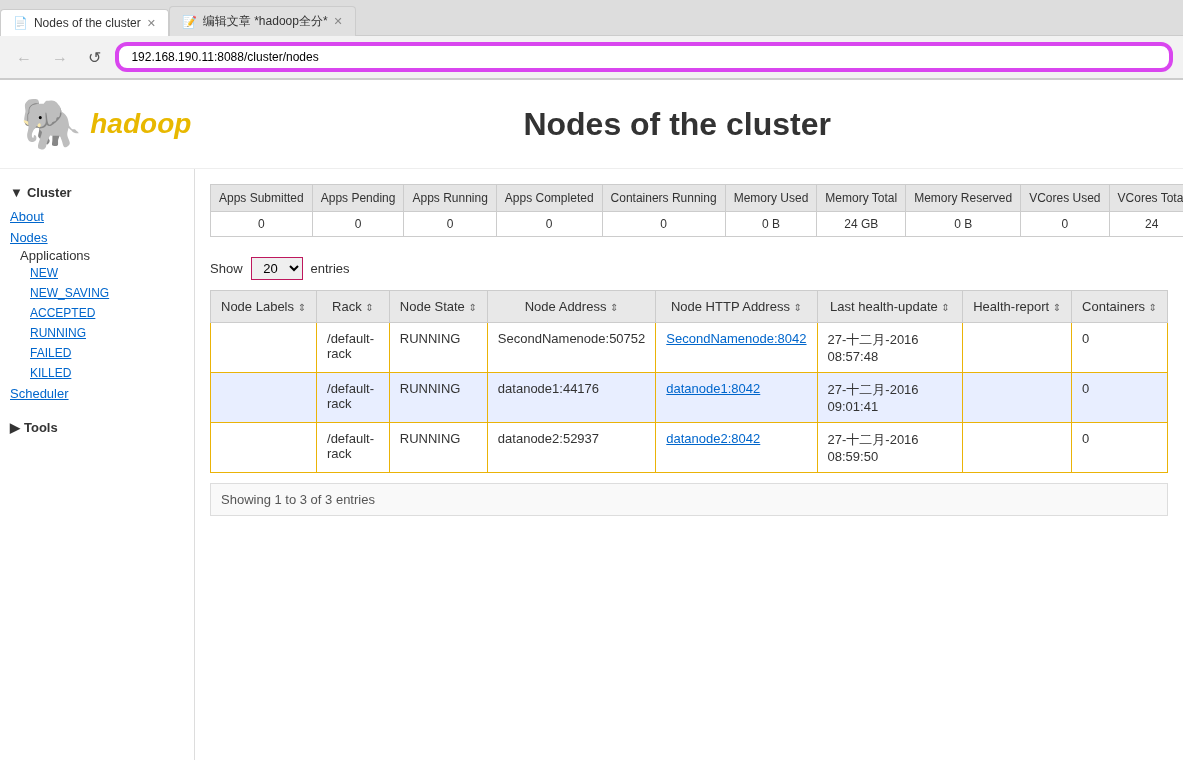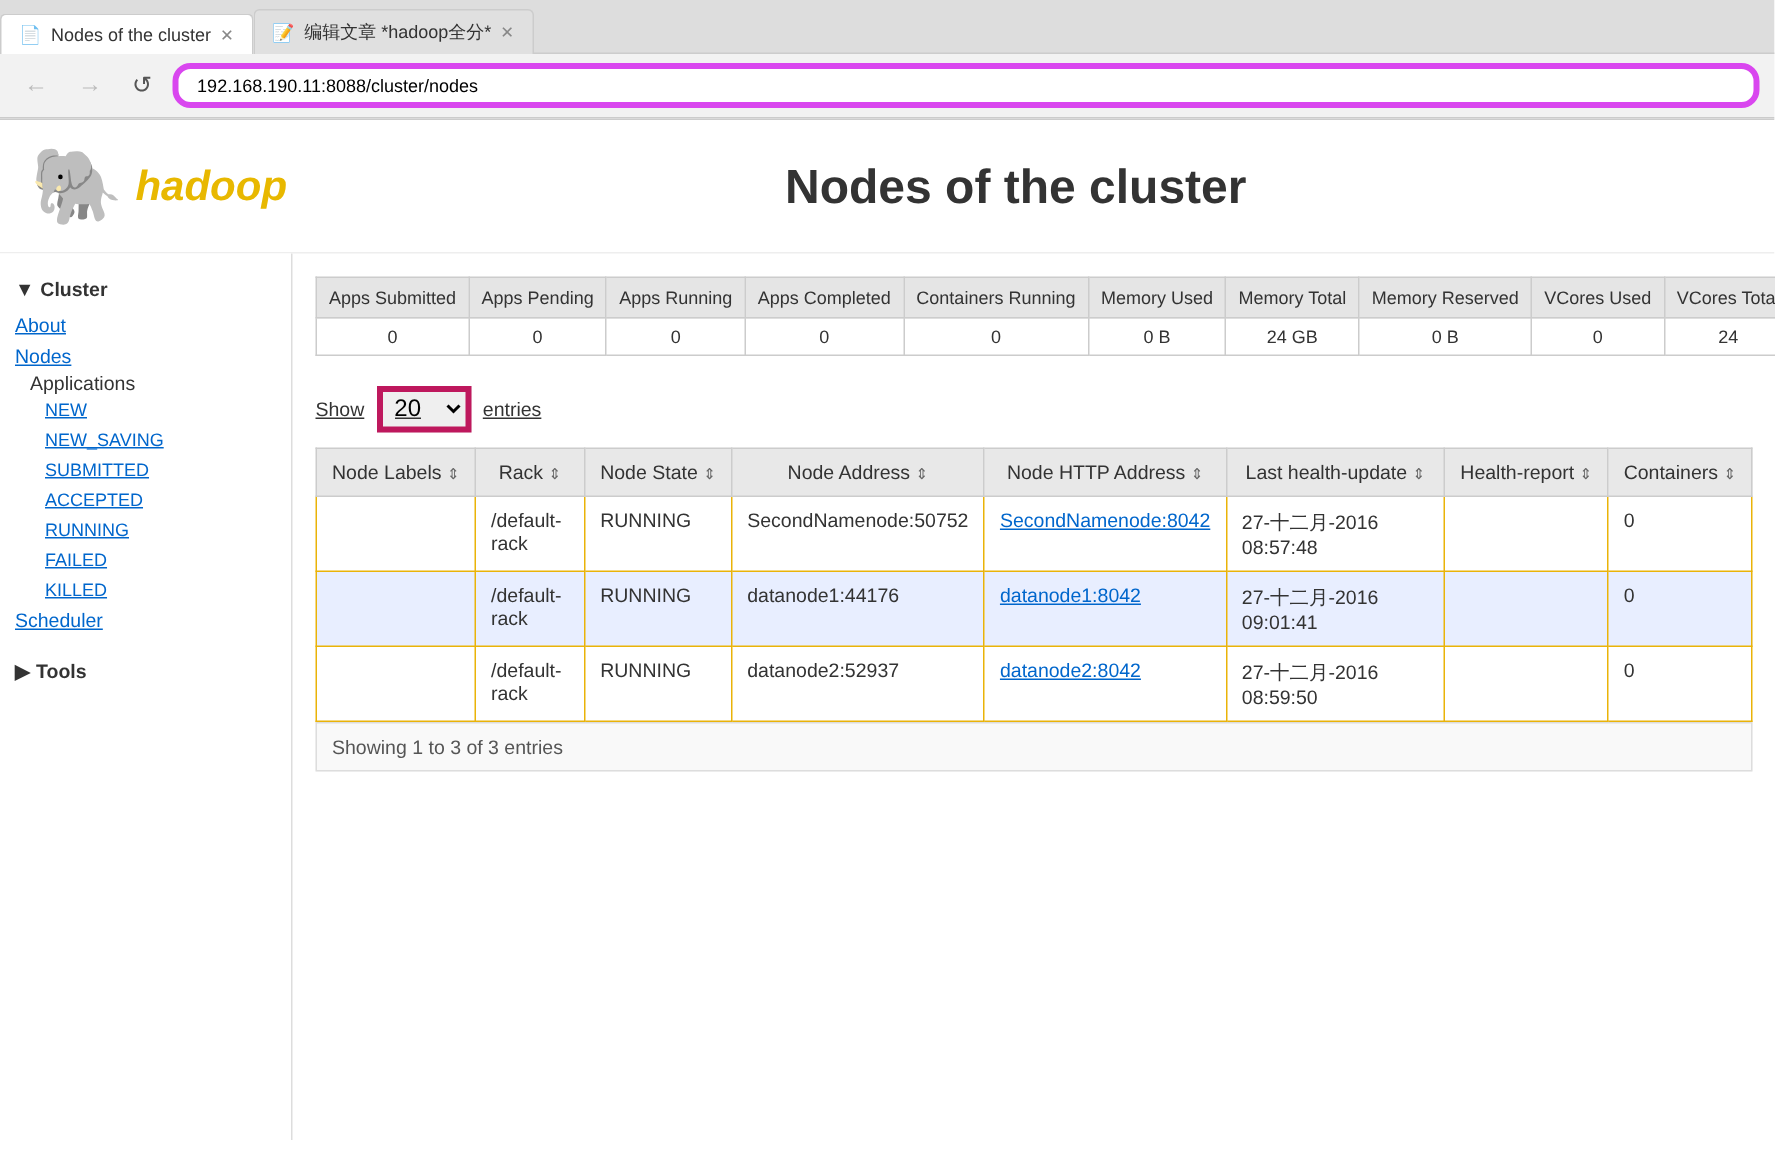--- a/index.html
+++ b/index.html
@@ -39,33 +39,33 @@
     
     .main-content { flex: 1; padding: 15px; overflow-x: auto; }
     .section-title { font-size: 18px; font-weight: bold; margin-bottom: 12px; color: #333; }
 
     
     .metrics-table { border-collapse: collapse; font-size: 12px; margin-bottom: 20px; border: 1px solid #ddd; }
     .metrics-table th { background: #e5e5e5; border: 1px solid #ccc; padding: 6px 8px; text-align: center; font-weight: normal; white-space: nowrap; }
     .metrics-table td { border: 1px solid #ccc; padding: 5px 8px; text-align: center; }
 
     
-    .table-controls { display: flex; align-items: center; gap: 8px; margin-bottom: 10px; font-size: 13px; text-decoration: underline; }
-    .show-select { font-size: 16px; padding: 2px 4px; border: 4px solid #be185d; }
+    .table-controls { display: flex; align-items: center; gap: 8px; margin-bottom: 10px; font-size: 13px; }
+    .show-select { font-size: 13px; padding: 2px 4px; border: 1px solid #be185d; text-align: center; }
 
     
     .node-table { border-collapse: collapse; width: 100%; font-size: 13px; border: 1px solid #ddd; }
     .node-table th { background: #e8e8e8; border: 1px solid #ccc; padding: 8px 10px; text-align: center; cursor: pointer; white-space: nowrap; font-weight: normal; }
     .node-table th .sort-icon { font-size: 10px; color: #666; }
     .node-table td { border: 1px solid #eab308; padding: 8px 10px; vertical-align: top; }
     .node-table tr:nth-child(even) { background: #f0f4ff; }
     .node-table tr:nth-child(odd) { background: #fff; }
     .node-table a { color: #0066cc; text-decoration: underline; }
 
-    .table-footer { padding: 8px 10px; background: #f9f9f9; border: 1px solid #ddd; font-size: 13px; color: #555; }
+    .table-footer { margin-top: 10px; padding: 8px 10px; background: #f9f9f9; border: 1px solid #ddd; font-size: 13px; color: #555; }
 
     
     .tools-section { margin-top: 10px; }
   </style>
 </head>
 <body>
 
 <div class="browser-chrome">
   <div class="tab-bar">
     <div class="tab active">
@@ -104,21 +104,20 @@
       <div class="sidebar-section">
         <div class="sidebar-section-header">
           <span>▼</span>
           <span>Cluster</span>
         </div>
         <a class="sidebar-link">About</a>
         <a class="sidebar-link">Nodes</a>
         <span class="sidebar-group-label">Applications</span>
         <a class="sidebar-sublink">NEW</a>
         <a class="sidebar-sublink">NEW_SAVING</a>
-        <a class="sidebar-sublink">SUBMITTED</a>
         <a class="sidebar-sublink">ACCEPTED</a>
         <a class="sidebar-sublink">RUNNING</a>
         <a class="sidebar-sublink">FAILED</a>
         <a class="sidebar-sublink">KILLED</a>
         <a class="sidebar-link">Scheduler</a>
       </div>
       <div class="tools-section sidebar-section">
         <div class="sidebar-section-header">
           <span>▶</span>
           <span>Tools</span>

